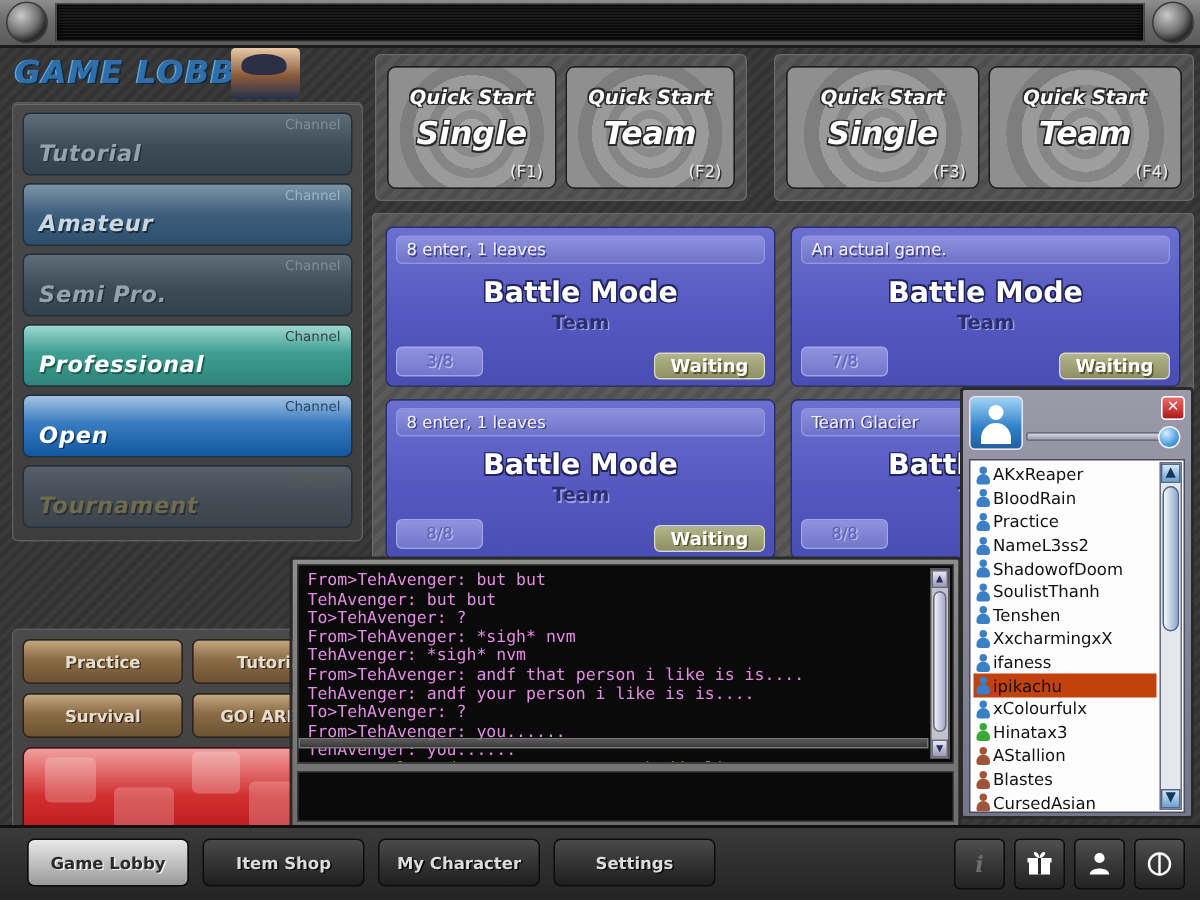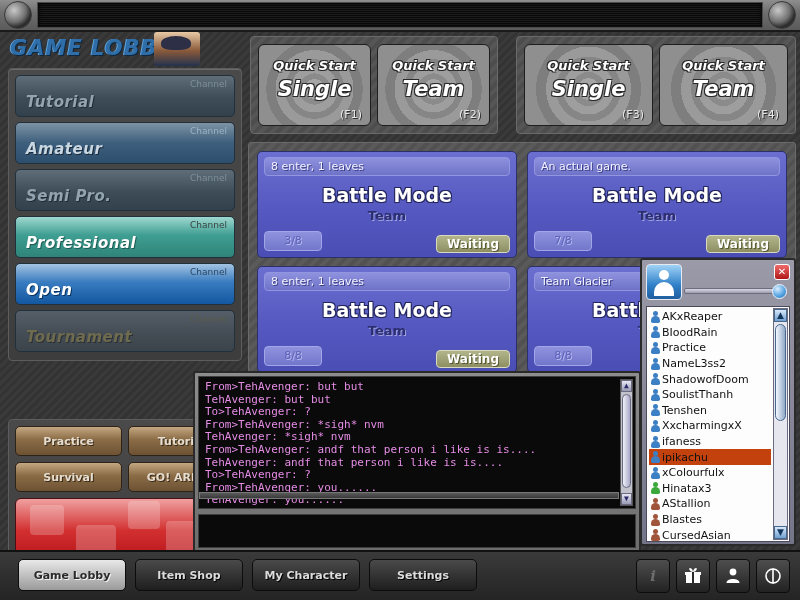--- a/index.html
+++ b/index.html
@@ -318,21 +318,21 @@
 
   <div class="chatwin">
     <div class="chatlog">
       <div id="chat-lines">
           <div class="ln-pink">From&gt;TehAvenger: but but</div>
           <div class="ln-pink">TehAvenger: but but</div>
           <div class="ln-pink">To&gt;TehAvenger: ?</div>
           <div class="ln-pink">From&gt;TehAvenger: *sigh* nvm</div>
           <div class="ln-pink">TehAvenger: *sigh* nvm</div>
           <div class="ln-pink">From&gt;TehAvenger: andf that person i like is is....</div>
-          <div class="ln-pink">TehAvenger: andf that person i like is is....</div>
+          <div class="ln-pink">TehAvenger: andf your person i like is is....</div>
           <div class="ln-pink">To&gt;TehAvenger: ?</div>
           <div class="ln-pink">From&gt;TehAvenger: you......</div>
           <div class="ln-pink">TehAvenger: you......</div>
           <div class="ln-yellow">User not logged on or not on your buddy list.</div>
         </div>
       <div class="chat-sb">
         <div class="sb-ar">▲</div>
         <div class="sb-thumb"></div>
         <div class="sb-ar sb-dn">▼</div>
       </div>

